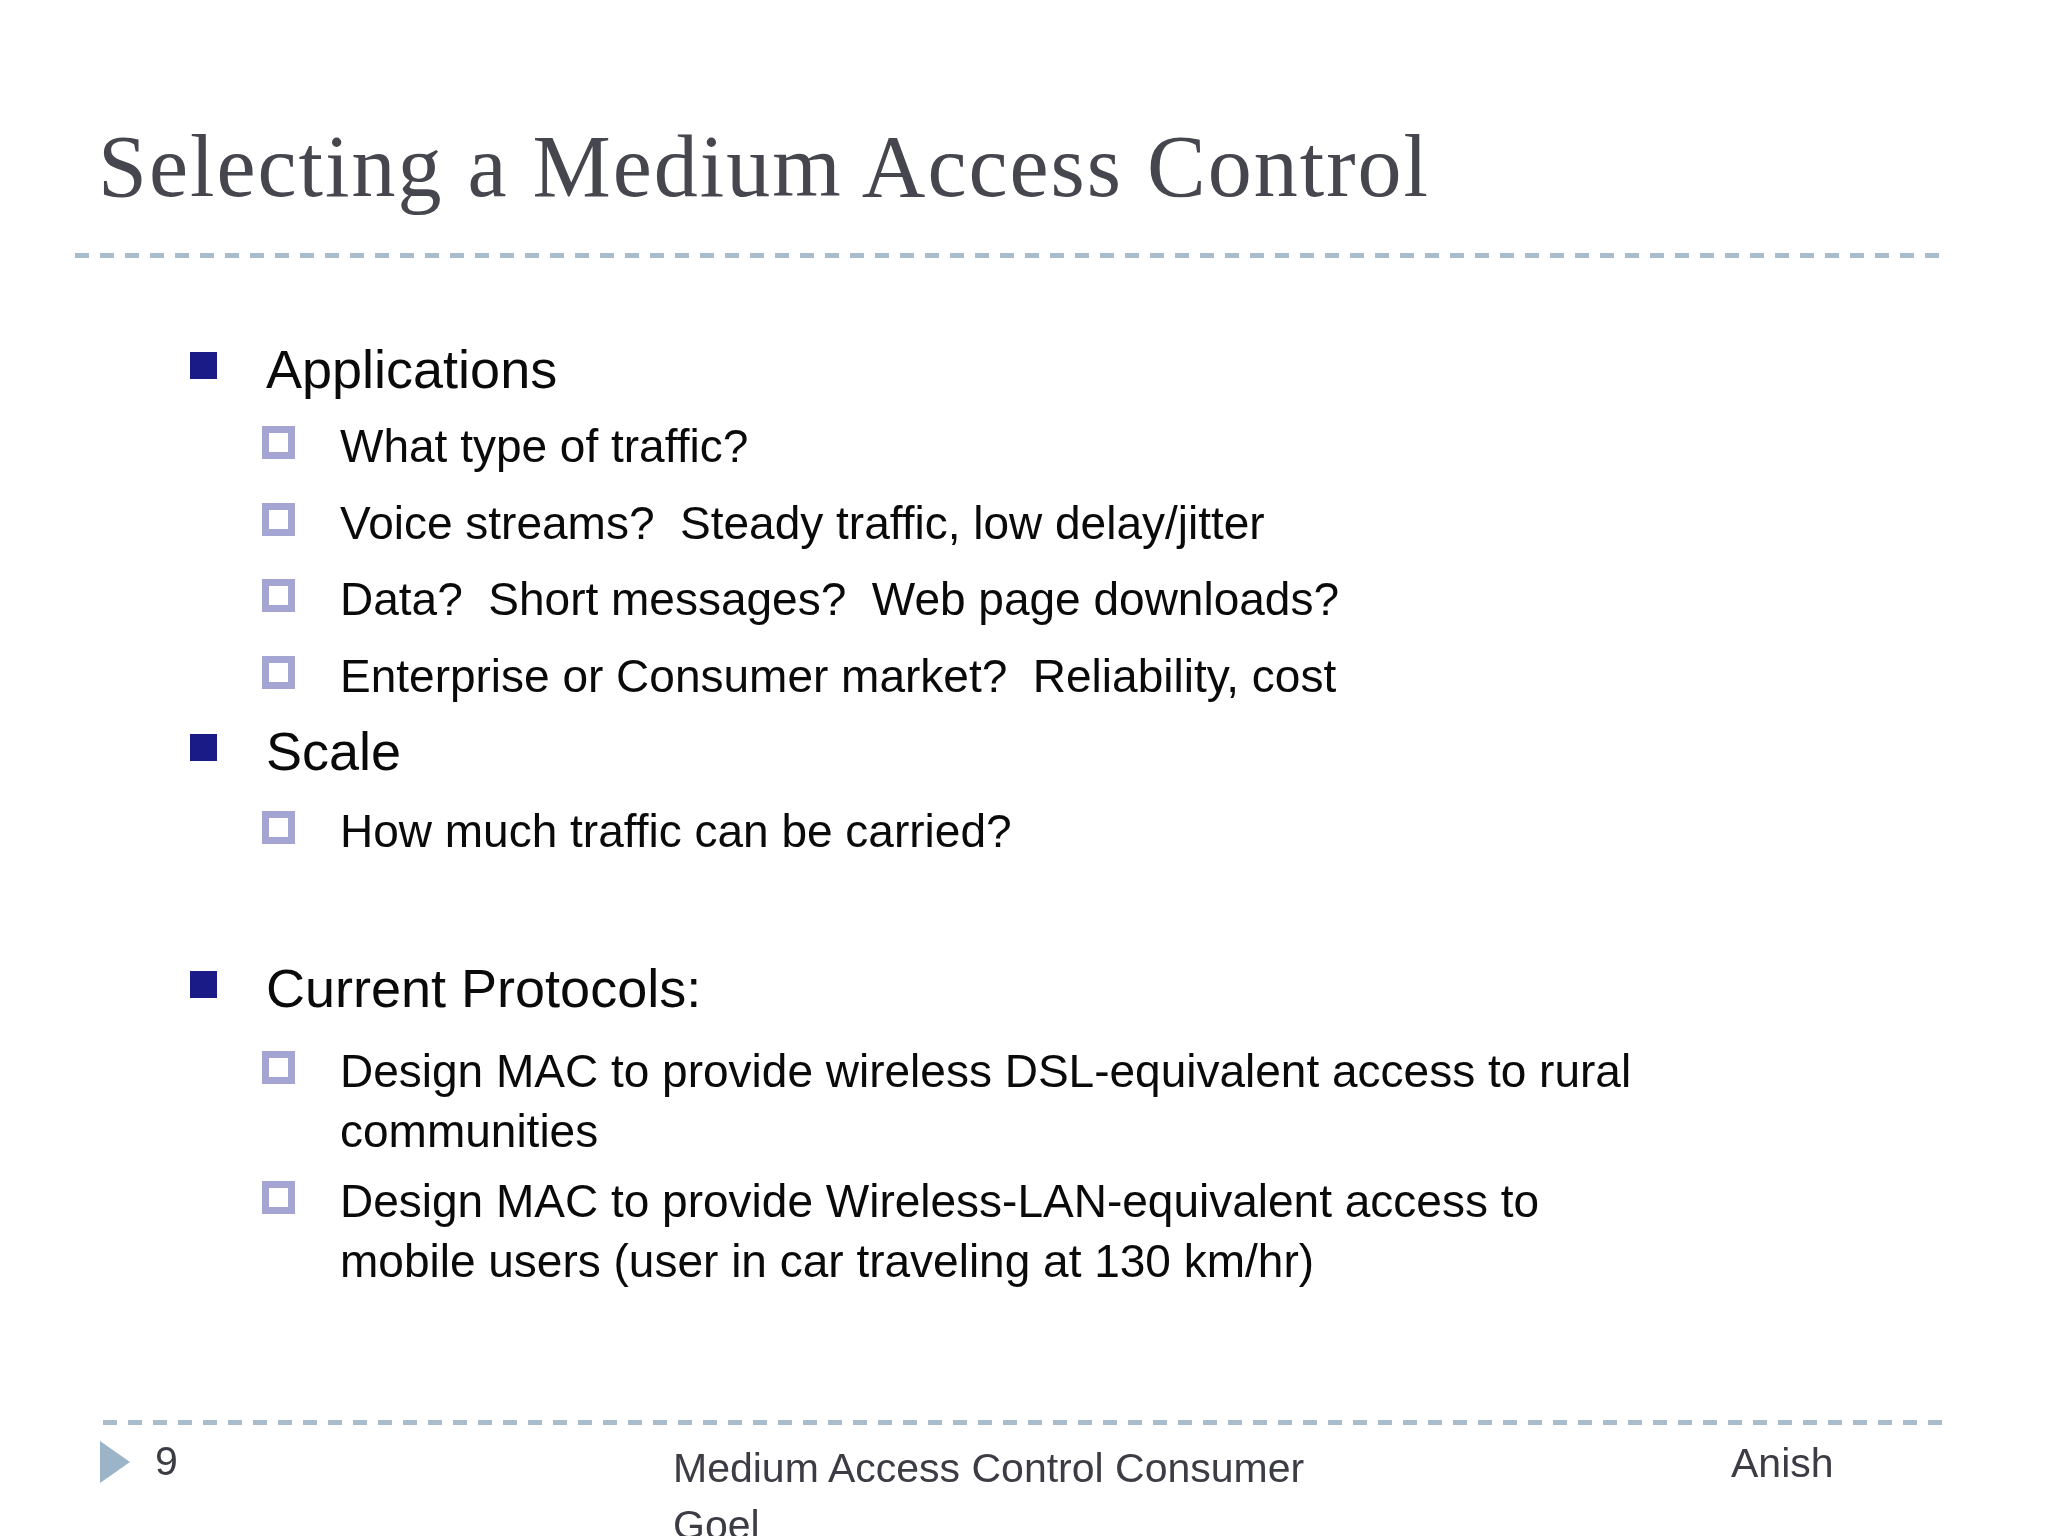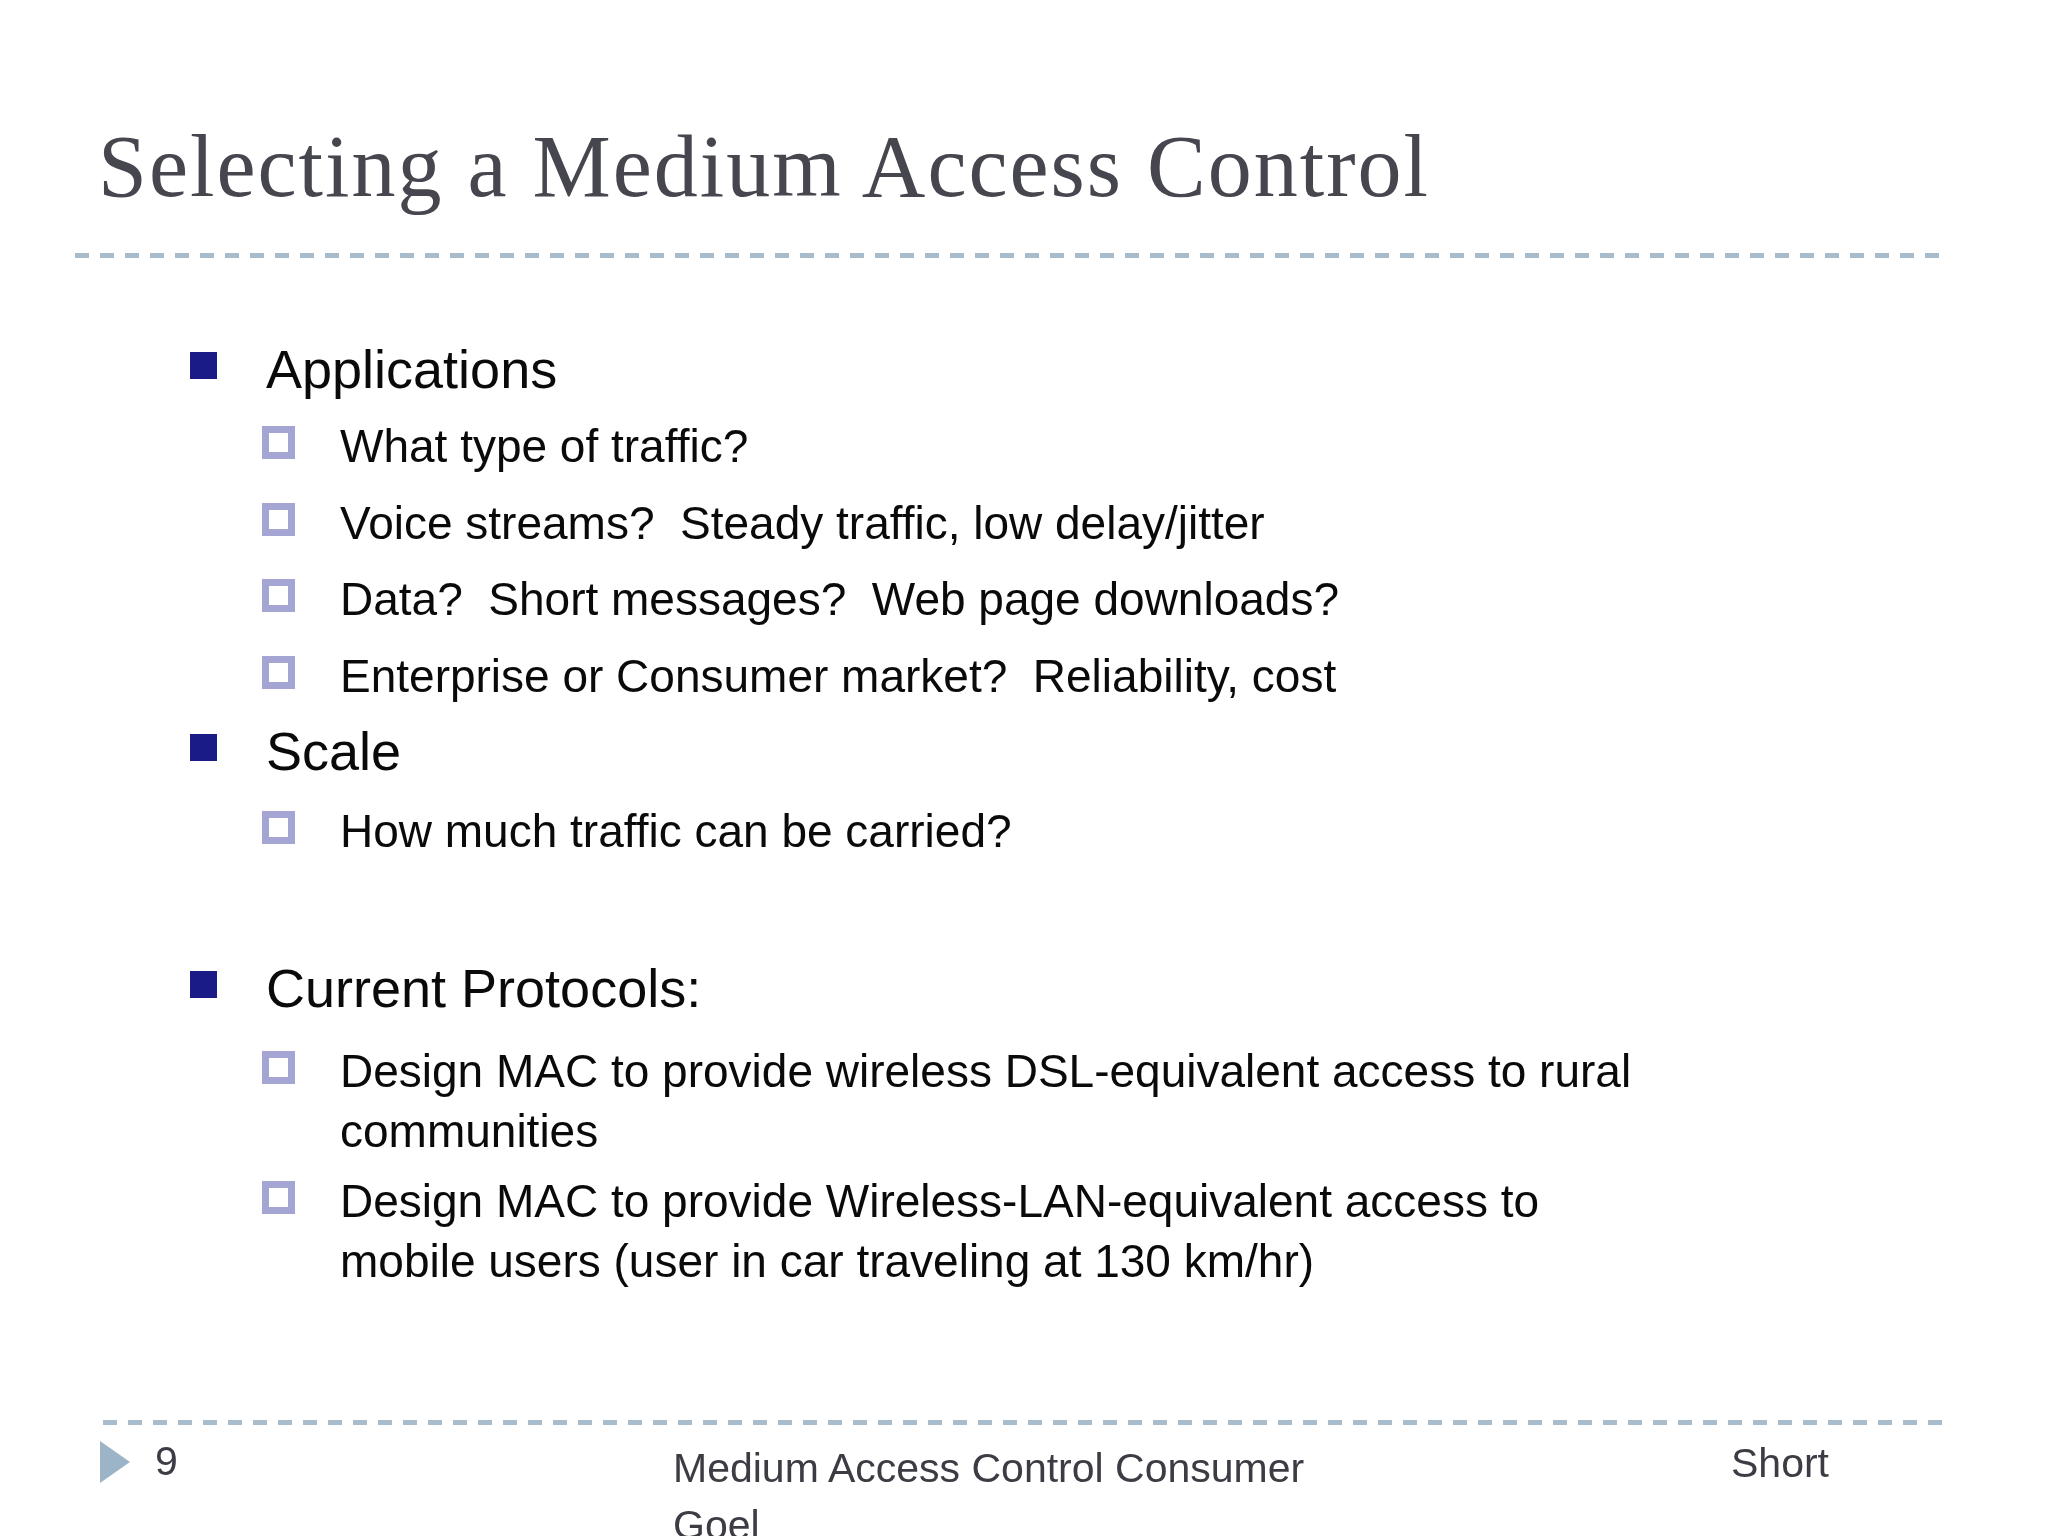--- a/index.html
+++ b/index.html
@@ -92,15 +92,15 @@
     <span>mobile users (user in car traveling at 130 km/hr)</span>
   </div>
 
   <div class="dashed-rule footer-rule"></div>
   <div class="footer-arrow"></div>
   <div class="footer-num">9</div>
   <div class="footer-center">
     <span>Medium Access Control Consumer</span>
     <span>Goel</span>
   </div>
-  <div class="footer-right">Short</div>
+  <div class="footer-right">Anish</div>
 
 </div>
 
 </body></html>

